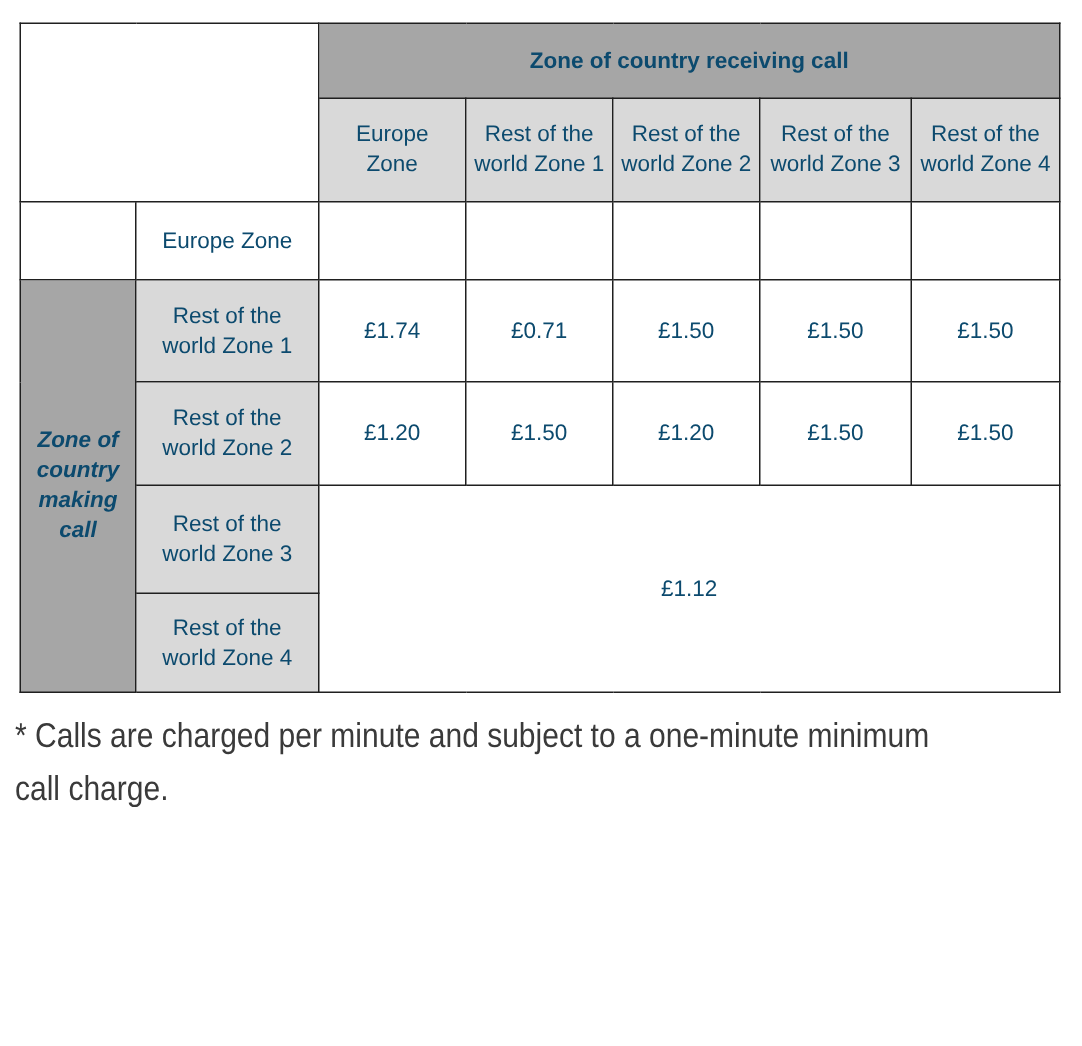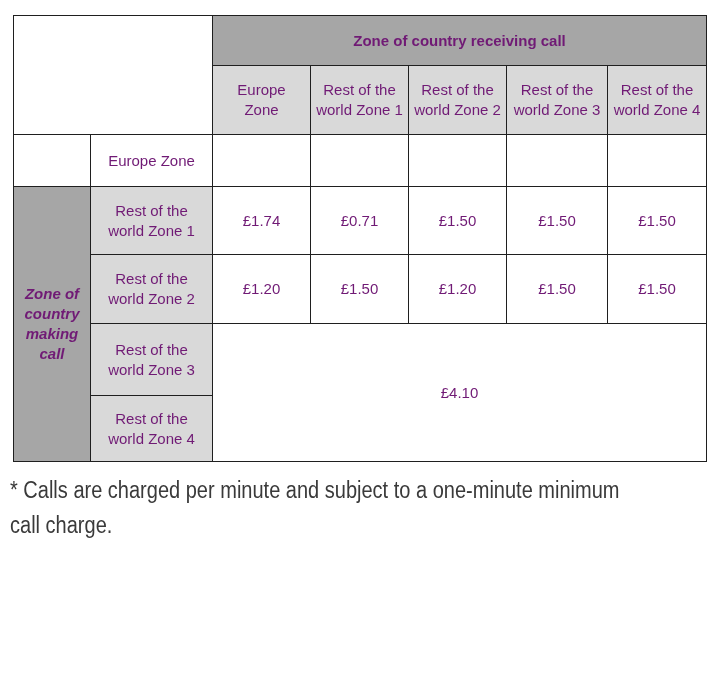--- a/index.html
+++ b/index.html
@@ -36,21 +36,21 @@
   table.charges {
     border-collapse: collapse;
     table-layout: fixed;
     margin: 15px 0 0 13px;
     width: 693px;
   }
   table.charges td {
     border: 1px solid #1f1f1f;
     font-size: 15px;
     line-height: 20px;
-    color: #701a75;
+    color: #0c4a6e;
     text-align: center;
     vertical-align: middle;
     padding: 2px 4px;
     background: #ffffff;
     overflow: hidden;
   }
   td.group-dark {
     background: #a6a6a6 !important;
     font-weight: bold;
   }
@@ -145,21 +145,21 @@
       <td class="sub-light"><span class="rowhdr-wrap">Rest of the world Zone 2</span></td>
       <td>£1.20</td>
       <td>£1.50</td>
       <td>£1.20</td>
       <td>£1.50</td>
       <td>£1.50</td>
     </tr>
 
     <tr style="height:72px">
       <td class="sub-light"><span class="rowhdr-wrap">Rest of the world Zone 3</span></td>
-      <td colspan="5" rowspan="2">£4.10</td>
+      <td colspan="5" rowspan="2">£1.12</td>
     </tr>
 
     <tr style="height:66px">
       <td class="sub-light"><span class="rowhdr-wrap">Rest of the world Zone 4</span></td>
     </tr>
   </tbody>
     </table>
 
   <div class="footnote">
     <div class="footnote-line">* Calls are charged per minute and subject to a one-minute minimum</div>

